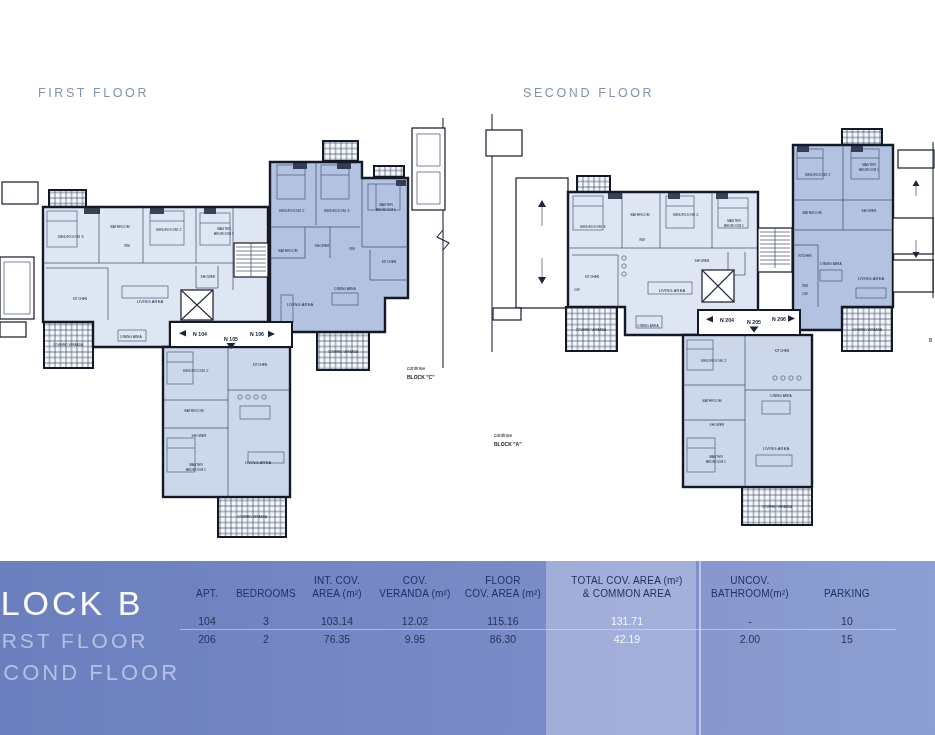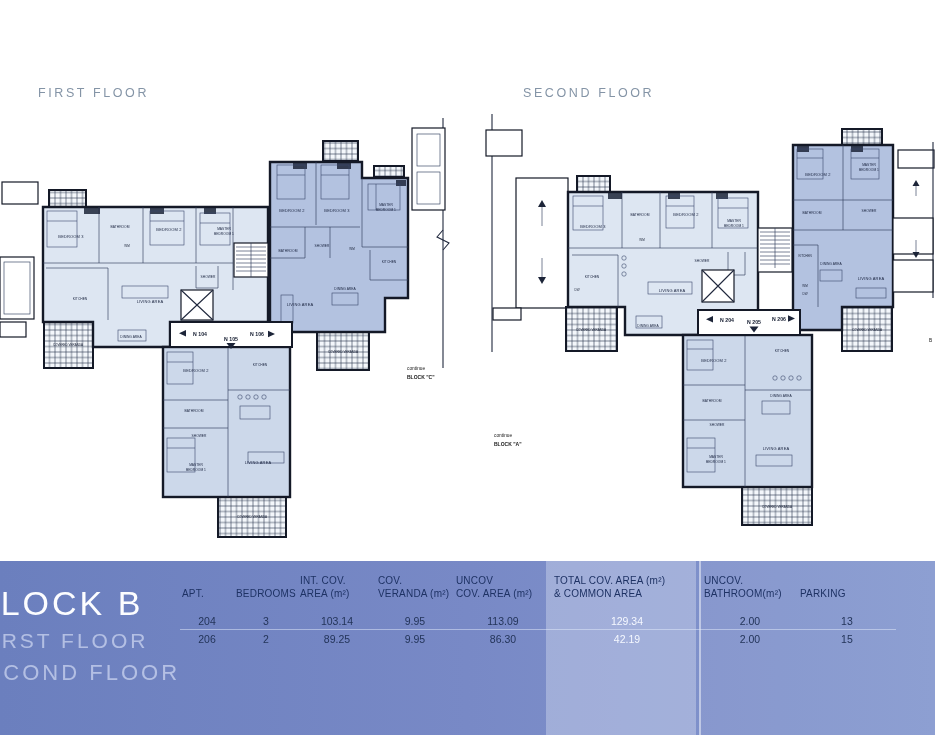--- a/index.html
+++ b/index.html
@@ -39,21 +39,21 @@
   .right-tint{position:absolute;left:701px;top:0;right:0;height:100%;background:rgba(255,255,255,.07);}
 
   .block-title{position:absolute;left:-25px;top:25px;font:300 34px/1 "Liberation Sans",sans-serif;
                letter-spacing:3px;color:#fcfdff;white-space:pre;}
   .floor-sub{position:absolute;font-weight:300;color:rgba(226,234,252,.6);letter-spacing:3px;
              line-height:1;white-space:pre;}
   .f1{left:-23px;top:69px;font-size:21px;}
   .f2{left:-32px;top:101px;font-size:22px;}
 
   table.summary{position:absolute;left:180px;top:13px;border-collapse:collapse;table-layout:fixed;}
-  table.summary th{font:400 10px "Liberation Sans",sans-serif;color:#1e3264;text-align:left;
+  table.summary th{font:400 10px "Liberation Sans",sans-serif;color:#1e3264;text-align:center;
                    vertical-align:bottom;padding:0 2px 8px;letter-spacing:.2px;}
   table.summary th div{line-height:13px;height:13px;}
   table.summary td{font:10.5px "Liberation Sans",sans-serif;color:#233459;text-align:center;
                    height:17px;padding:0;}
   table.summary tbody tr{border-bottom:1px solid rgba(228,236,252,.5);}
   table.summary tbody tr:last-child{border-bottom:none;}
   table.summary tbody tr:first-child td{padding-top:4px;}
   table.summary td.hl{color:#f5f8ff;}
 </style>
 </head>
@@ -361,52 +361,52 @@
             </th>
             <th>
               <div>INT. COV.</div>
               <div>AREA (m²)</div>
             </th>
             <th>
               <div>COV.</div>
               <div>VERANDA (m²)</div>
             </th>
             <th>
-              <div>UNCOV</div>
+              <div>FLOOR</div>
               <div>COV.  AREA (m²)</div>
             </th>
             <th>
               <div>TOTAL COV. AREA (m²)</div>
               <div>&amp; COMMON AREA</div>
             </th>
             <th>
               <div>UNCOV.</div>
               <div>BATHROOM(m²)</div>
             </th>
             <th>
               <div></div>
               <div>PARKING</div>
             </th>
           </tr>
       </thead>
       <tbody>
           <tr>
-            <td>204</td>
+            <td>104</td>
             <td>3</td>
             <td>103.14</td>
-            <td>9.95</td>
-            <td>113.09</td>
-            <td class="hl">129.34</td>
-            <td>2.00</td>
-            <td>13</td>
+            <td>12.02</td>
+            <td>115.16</td>
+            <td class="hl">131.71</td>
+            <td>-</td>
+            <td>10</td>
           </tr>
           <tr>
             <td>206</td>
             <td>2</td>
-            <td>89.25</td>
+            <td>76.35</td>
             <td>9.95</td>
             <td>86.30</td>
             <td class="hl">42.19</td>
             <td>2.00</td>
             <td>15</td>
           </tr>
         </tbody>
     </table>
   </div>
 

